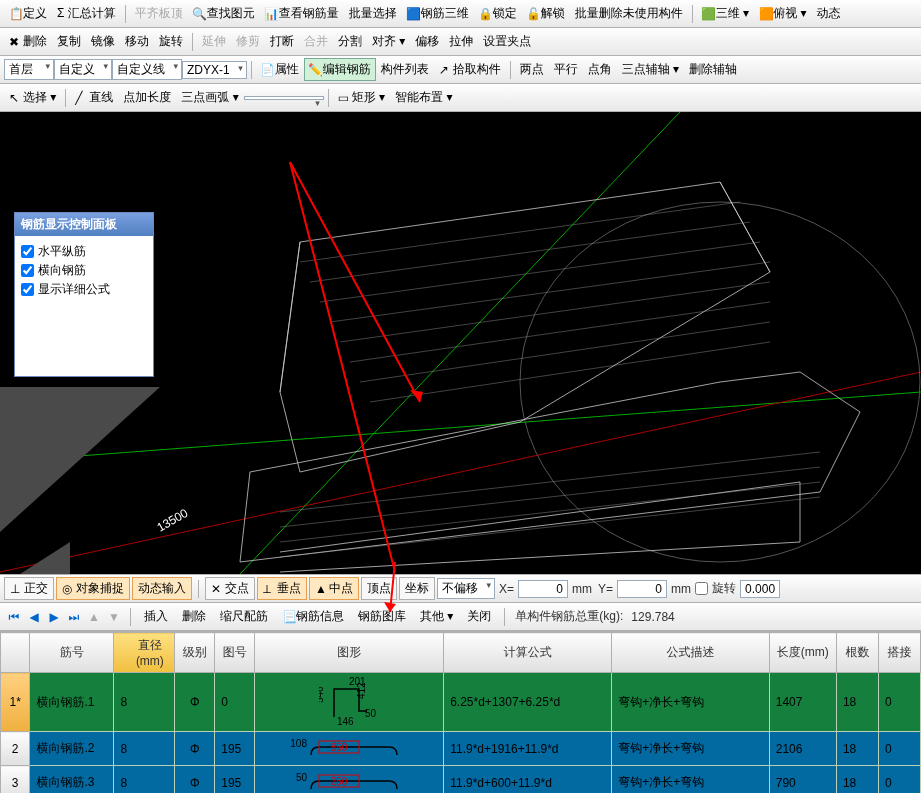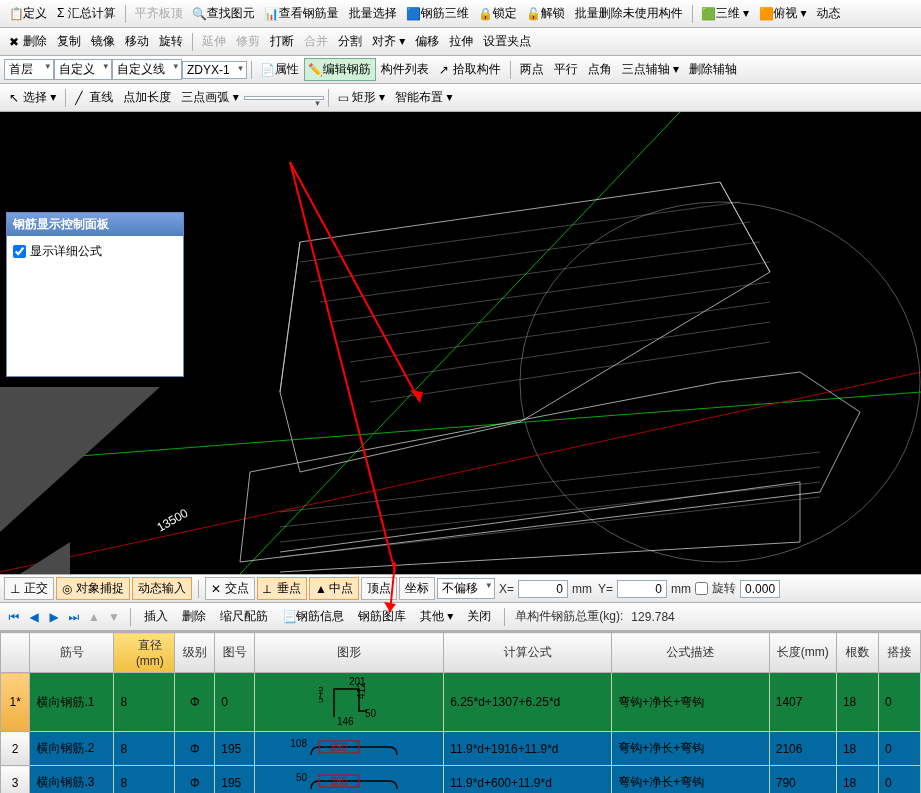--- a/index.html
+++ b/index.html
@@ -10,21 +10,21 @@
 .tb-btn.active { border: 1px solid #7a9; background: #d0f0d8; }
 .tb-sep { width: 1px; height: 18px; background: #b0b0b0; margin: 0 4px; }
 .tb-combo { border: 1px solid #9ab; background: #fff; padding: 1px 16px 1px 4px; position: relative; cursor: pointer; min-width: 50px; }
 .tb-combo::after { content: "▾"; position: absolute; right: 3px; top: 1px; font-size: 9px; color: #555; }
 .tb-input { border: 1px solid #9ab; background: #fff; padding: 1px 4px; width: 50px; text-align: right; }
 .tb-label { padding: 0 2px; color: #333; }
 
 .viewport { position: relative; width: 921px; height: 462px; background: #000; }
 .viewport svg { position: absolute; left: 0; top: 0; }
 
-.panel { position: absolute; left: 6px; top: 100px; width: 178px; background: #fff; border: 1px solid #6a8ac0; box-shadow: 2px 2px 4px rgba(0,0,0,0.3); }
+.panel { position: absolute; left: 14px; top: 100px; width: 140px; background: #fff; border: 1px solid #6a8ac0; box-shadow: 2px 2px 4px rgba(0,0,0,0.3); }
 .panel-title { background: linear-gradient(#7aa0e0, #5080c0); color: #fff; padding: 3px 6px; font-weight: bold; }
 .panel-body { padding: 6px; background: #fff; min-height: 140px; }
 .panel-check { display: flex; align-items: center; padding: 1px 0; }
 .panel-check input { margin-right: 4px; }
 
 .status-bar { background: linear-gradient(#fefefe, #e8e8e8); border-top: 1px solid #b0b0b0; border-bottom: 1px solid #b0b0b0; display: flex; align-items: center; padding: 2px 4px; gap: 2px; }
 .status-btn { display: inline-flex; align-items: center; padding: 2px 5px; border: 1px solid #b0b0b0; background: #f8f8f8; cursor: pointer; }
 .status-btn.active { border: 1px solid #e8a050; background: #ffe8c0; }
 
 .nav-bar { background: linear-gradient(#fefefe, #e8e8e8); border-bottom: 1px solid #b0b0b0; display: flex; align-items: center; padding: 2px 6px; gap: 4px; }
@@ -258,20 +258,28 @@
       <line x1="0" y1="0" x2="0" y2="-25" stroke="#39f" stroke-width="2"></line>
     </g>
 
     <polygon points="0,275 160,275 0,420" fill="#4a4a4a"></polygon>
     <polygon points="20,462 70,430 70,462" fill="#4a4a4a"></polygon>
   </svg>
 
   <div class="panel">
     <div class="panel-title">钢筋显示控制面板</div>
     <div class="panel-body">
+      <label class="panel-check">
+          <input type="checkbox" checked="" style="">
+          <span>水平纵筋</span>
+        </label>
+      <label class="panel-check">
+          <input type="checkbox" checked="" style="">
+          <span>横向钢筋</span>
+        </label>
       <label class="panel-check">
           <input type="checkbox" checked="" style="">
           <span>显示详细公式</span>
         </label>
     </div>
   </div>
 </div>
 
 <div class="status-bar">
   <span class="status-btn">

